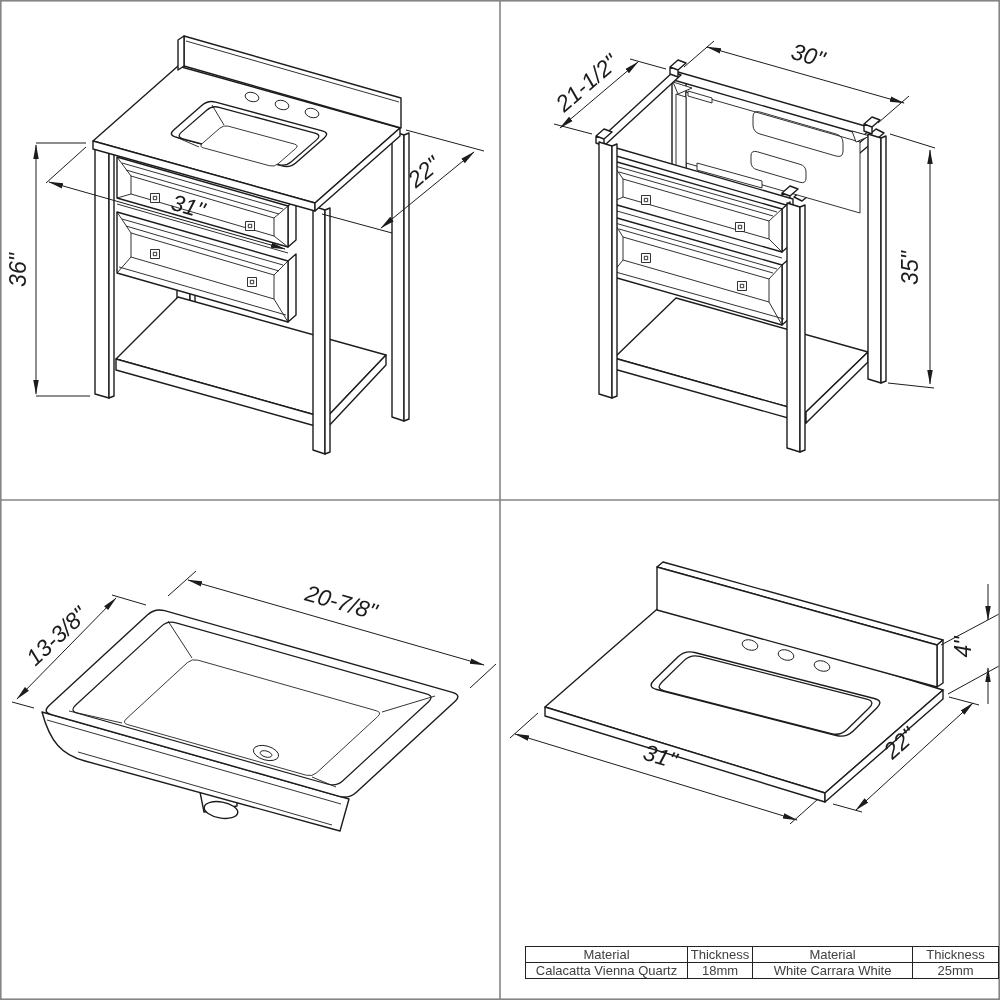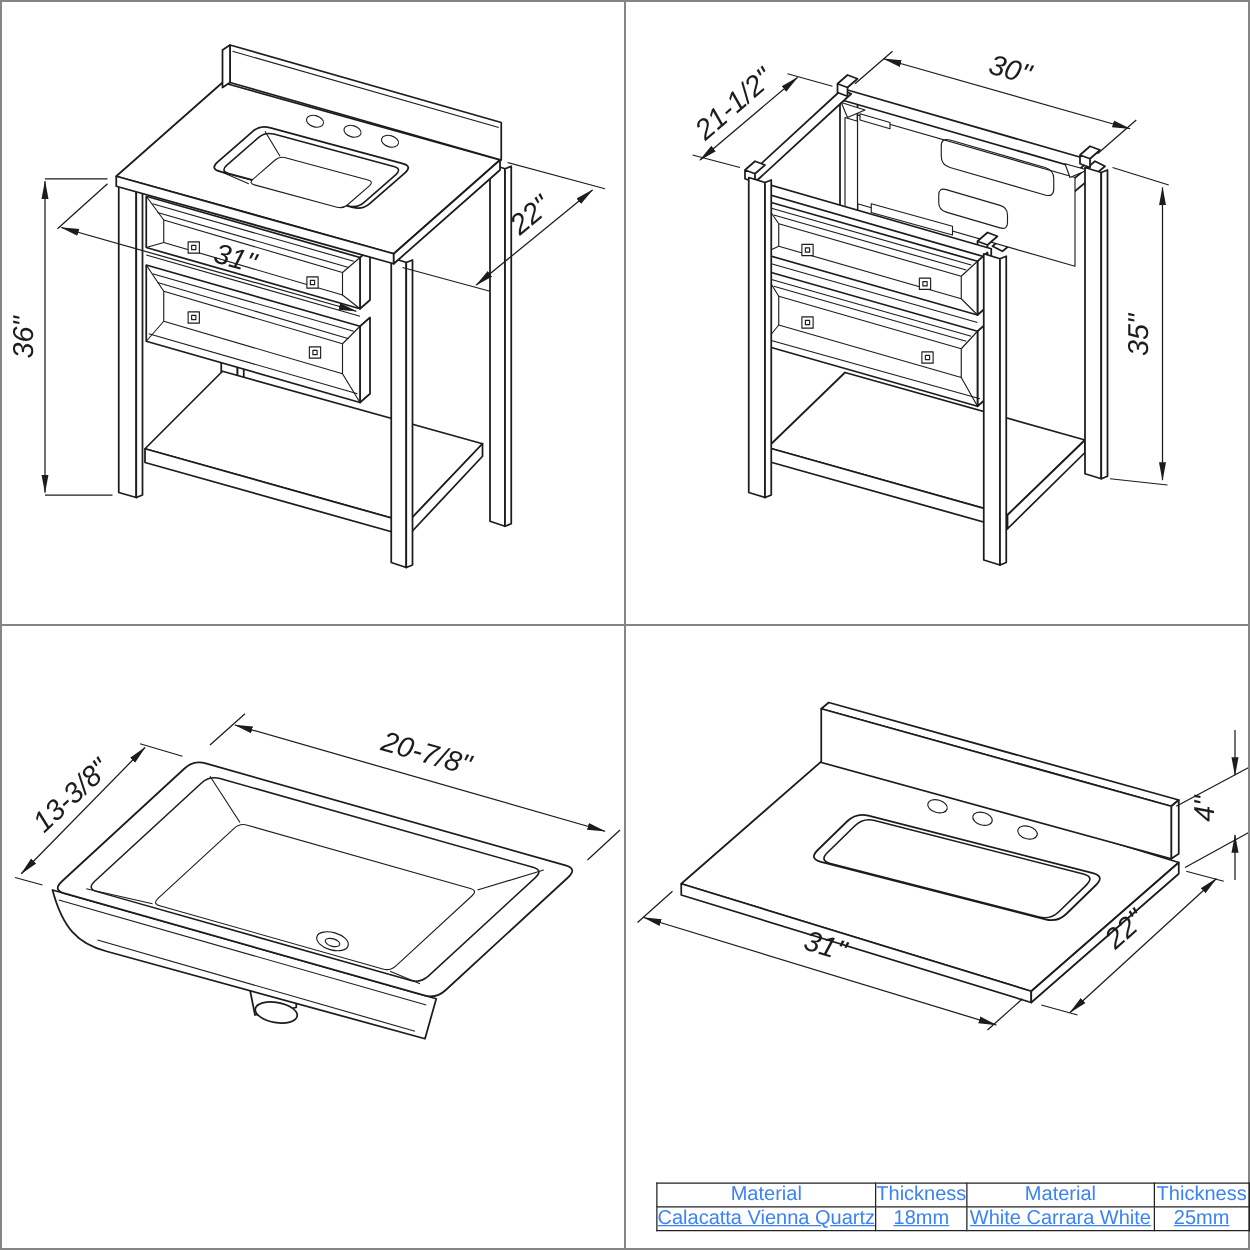--- a/index.html
+++ b/index.html
@@ -6,23 +6,23 @@
   body{font-family:"Liberation Sans",sans-serif;position:relative;}
   #stage{position:absolute;left:0;top:0;width:1000px;height:1000px;}
   svg{display:block;}
   .fw{fill:#ffffff;stroke:#1c1c1c;stroke-width:1.4;stroke-linejoin:round;}
   .dt{fill:none;stroke:#1c1c1c;stroke-width:0.9;stroke-linejoin:round;}
   .dtw{fill:#ffffff;stroke:#1c1c1c;stroke-width:0.9;stroke-linejoin:round;}
   .dim{fill:none;stroke:#1c1c1c;stroke-width:1;}
   .dim-label{font-family:"Liberation Sans",sans-serif;font-style:italic;font-size:23px;fill:#1c1c1c;text-anchor:middle;}
   .divider{stroke:#858585;stroke-width:1.6;fill:none;}
   #spec-table{position:absolute;left:525px;top:946px;border-collapse:collapse;table-layout:fixed;}
-  #spec-table td{border:1px solid #222;font-size:16px;color:#3b82f6;text-align:center;vertical-align:middle;padding:0;white-space:nowrap;overflow:hidden;}
+  #spec-table td{border:1px solid #222;font-size:13px;color:#404040;text-align:center;vertical-align:middle;padding:0;white-space:nowrap;overflow:hidden;}
   #spec-table tr.hdr td{height:14px;}
-  #spec-table tr.val td{height:15px;text-decoration:underline;}
+  #spec-table tr.val td{height:15px;}
 </style>
 </head>
 <body>
 
 <div id="stage">
 <svg width="1000" height="1000" viewBox="0 0 1000 1000">
   <defs>
     <marker id="arw" markerUnits="userSpaceOnUse" markerWidth="15" markerHeight="8" refX="14.2" refY="4" orient="auto-start-reverse">
       <path d="M15,4 L0,1.2 L0,6.8 Z" fill="#1c1c1c"></path>
     </marker>

